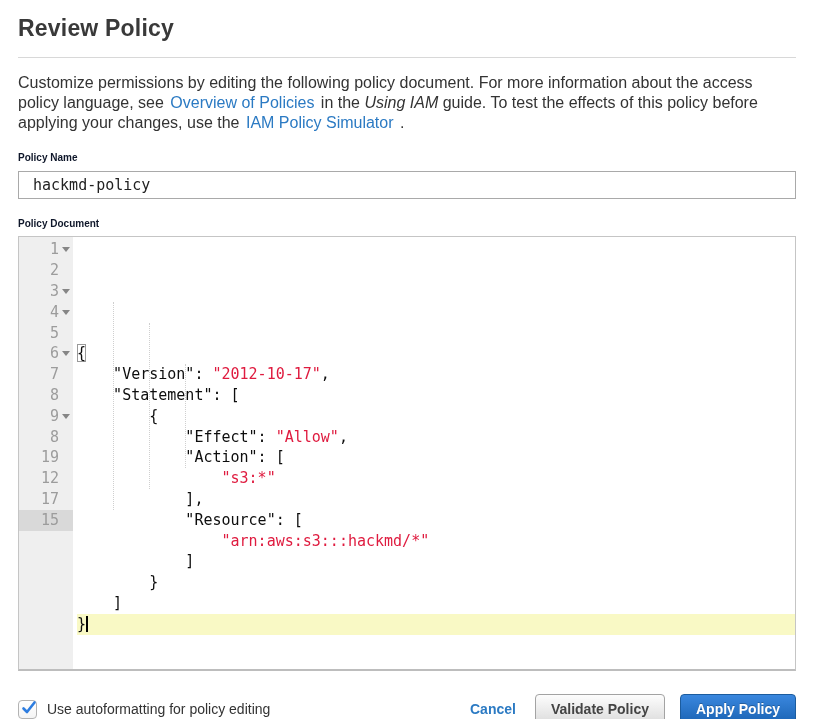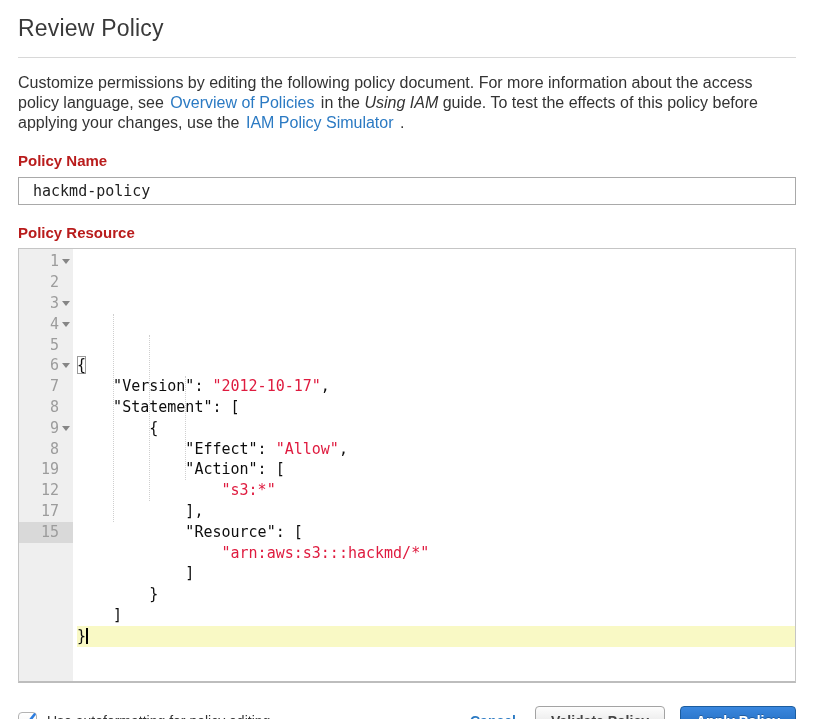--- a/index.html
+++ b/index.html
@@ -7,27 +7,27 @@
     --apply-top:#3a87de; --apply-bottom:#1b64b4; --check:#2d7de0;
   }
   *{box-sizing:border-box;}
   html,body{margin:0;padding:0;}
   body{
     width:814px;height:719px;overflow:hidden;background:#fff;
     font-family:"Liberation Sans",sans-serif;color:#333;
   }
   .container{padding:0 18px;}
   .page-title{
-    margin-top:15px;font-size:23px;font-weight:400;color:#393939;letter-spacing:.2px;
+    margin-top:15px;font-size:23px;font-weight:700;color:#393939;letter-spacing:.2px;
   }
   .title-rule{border:none;border-top:1px solid #d8d8d8;margin:10px 0 0 0;}
   .intro{margin-top:15px;width:778px;font-size:16px;line-height:20px;color:#333;}
   .link{color:var(--link);text-decoration:none;padding:0 2px;cursor:pointer;}
   .italic{font-style:italic;}
-  .field-label{margin-top:19px;font-size:15px;font-weight:bold;color:#b91c1c;}
+  .field-label{margin-top:19px;font-size:10px;font-weight:bold;color:#0f172a;}
   .name-input{
     display:block;margin-top:8px;width:778px;height:28px;
     border:1px solid #a9a9a9;border-radius:0;background:#fff;
     font-family:"DejaVu Sans Mono",monospace;font-size:15px;color:#222;
     padding:0 14px;outline:none;
   }
   
   .editor{
     position:relative;margin-top:7px;width:778px;height:435px;
     border:1px solid #c5c5c5;border-bottom:2px solid #bdbdbd;background:#fff;overflow:hidden;
@@ -93,21 +93,21 @@
 <div class="container">
 
   <h1 class="page-title">Review Policy</h1>
   <hr class="title-rule">
 
   <p class="intro"><span>Customize permissions by editing the following policy document. For more information about the access policy language, see</span> <a href="#" class="link">Overview of Policies</a> <span>in the </span> <span class="italic">Using IAM</span> <span> guide. To test the effects of this policy before applying your changes, use the</span> <a href="#" class="link">IAM Policy Simulator</a> <span>.</span> </p>
 
   <div class="field-label">Policy Name</div>
   <input class="name-input" type="text" value="hackmd-policy" style="">
 
-  <div class="field-label">Policy Resource</div>
+  <div class="field-label">Policy Document</div>
 
   <div class="editor">
     <div class="gutter">
         <div class="gutter-cell"><span>1</span><span class="fold-arrow"></span></div>
         <div class="gutter-cell"><span>2</span></div>
         <div class="gutter-cell"><span>3</span><span class="fold-arrow"></span></div>
         <div class="gutter-cell"><span>4</span><span class="fold-arrow"></span></div>
         <div class="gutter-cell"><span>5</span></div>
         <div class="gutter-cell"><span>6</span><span class="fold-arrow"></span></div>
         <div class="gutter-cell"><span>7</span></div>

